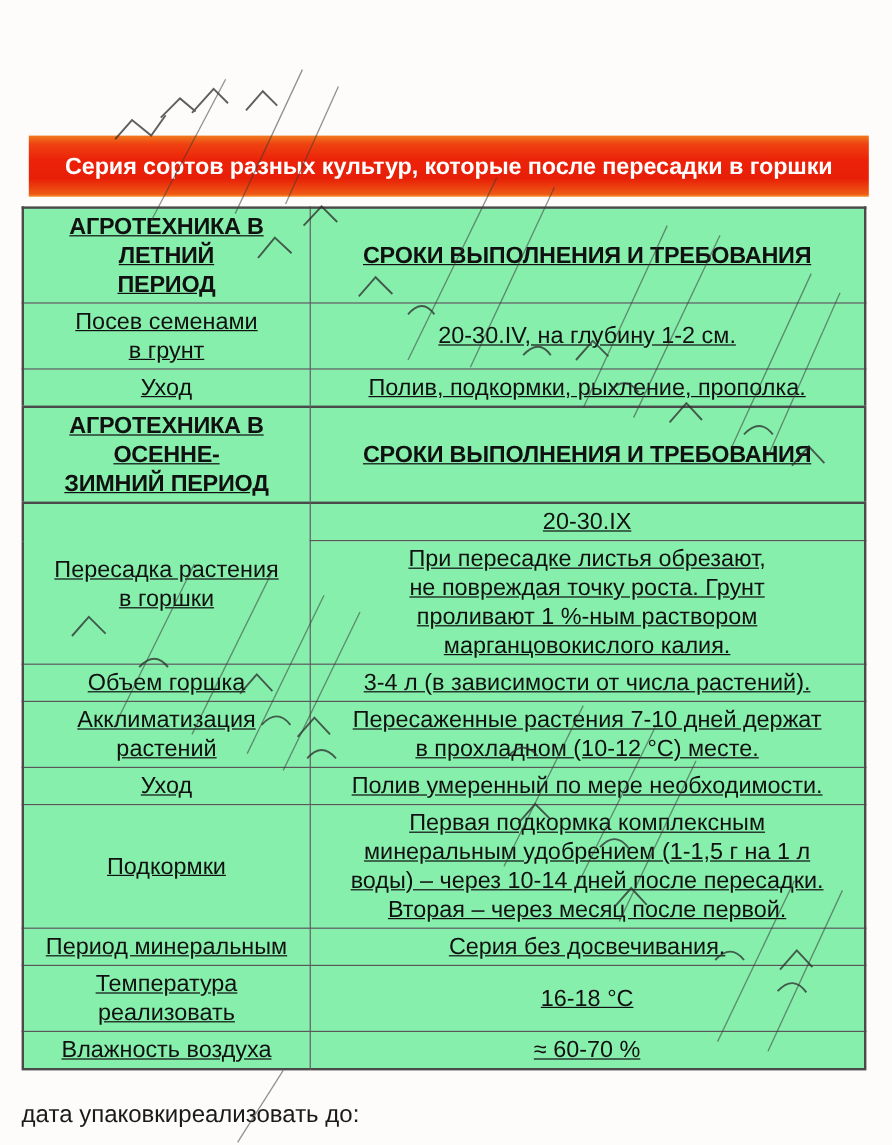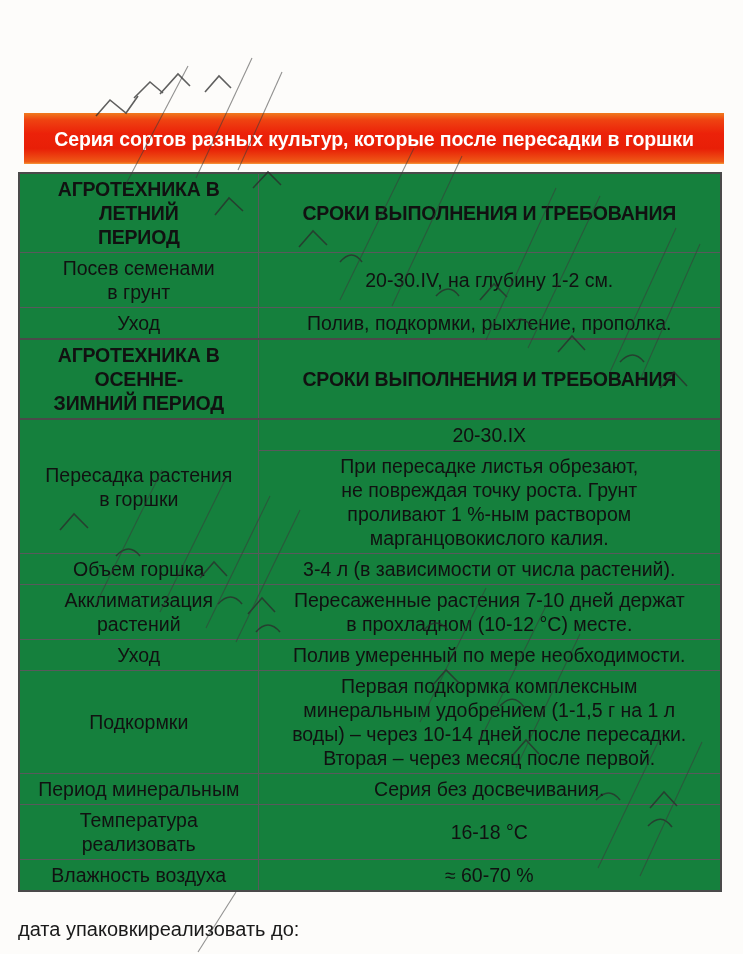--- a/index.html
+++ b/index.html
@@ -87,21 +87,22 @@
     border: 2px solid #4a4a4a;
   }
   table.spec td {
     border: 1px solid #59595c;
     padding: 3px 4px;
     vertical-align: middle;
     text-align: center;
     font-size: 19.5px;
     line-height: 24px;
     color: #111;
-    background: #15803d;
+    background: #86efac;
+    text-decoration: underline;
   }
   col.c1 { width: 239px; }
   col.c2 { width: 463px; }
 
   td.hdr {
     color: #2e9440;
     font-weight: bold;
     font-size: 16.5px;
     line-height: 19px;
     letter-spacing: -0.2px;

